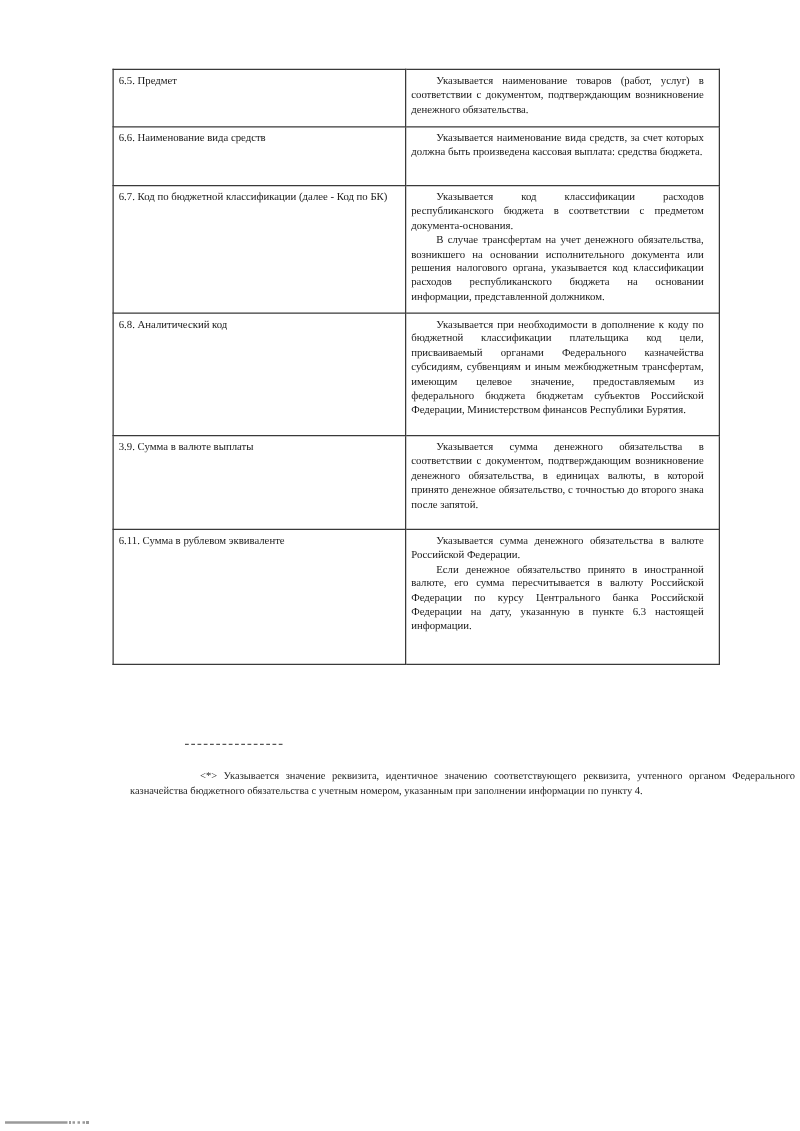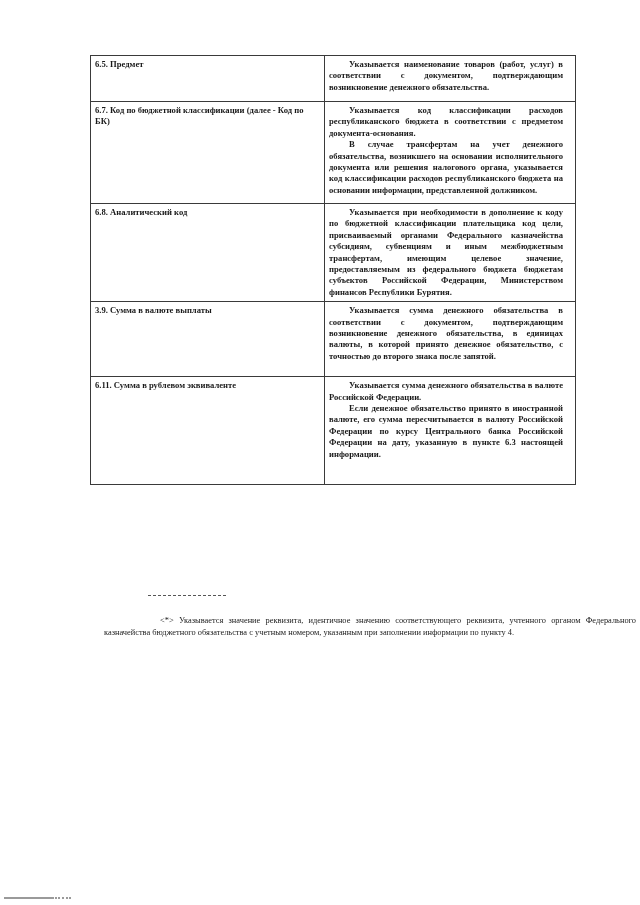--- a/index.html
+++ b/index.html
@@ -3,21 +3,21 @@
 <meta charset="utf-8">
 <style>
   html, body { margin: 0; padding: 0; background: #ffffff; }
   body {
     width: 640px; height: 905px; position: relative; overflow: hidden;
     font-family: "Liberation Serif", serif; color: #1a1a1a;
   }
   .doc-table {
     position: absolute; left: 90px; top: 55px; width: 486px;
     border-collapse: collapse; table-layout: fixed;
-    font-size: 8.6px; line-height: 11.4px; font-weight: bold;
+    font-size: 8.6px; line-height: 11.4px;
   }
   .doc-table td {
     border: 1px solid #3a3a3a; vertical-align: top;
     padding: 3px 4px 3px 4px;
   }
   .doc-table td.name-cell { width: 225px; }
   .doc-table td.desc-cell { text-align: justify; padding-right: 12px; }
   .desc-cell p { margin: 0; text-indent: 20px; text-align: justify; }
   .footnote-rule {
     position: absolute; left: 148px; top: 595px; width: 78px; height: 0;
@@ -39,20 +39,26 @@
 </style>
 </head>
 <body>
 
 <table class="doc-table">
   <tbody>
     <tr style="height:46px">
       <td class="name-cell"><span>6.5. Предмет</span></td>
       <td class="desc-cell">
         <p>Указывается наименование товаров (работ, услуг) в соответствии с документом, подтверждающим возникновение денежного обязательства.</p>
+      </td>
+    </tr>
+    <tr style="height:47px">
+      <td class="name-cell"><span>6.6. Наименование вида средств</span></td>
+      <td class="desc-cell">
+        <p>Указывается наименование вида средств, за счет которых должна быть произведена кассовая выплата: средства бюджета.</p>
       </td>
     </tr>
     <tr style="height:102px">
       <td class="name-cell"><span>6.7. Код по бюджетной классификации (далее - Код по БК)</span></td>
       <td class="desc-cell">
         <p>Указывается код классификации расходов республиканского бюджета в соответствии с предметом документа-основания.</p>
         <p>В случае трансфертам на учет денежного обязательства, возникшего на основании исполнительного документа или решения налогового органа, указывается код классификации расходов республиканского бюджета на основании информации, представленной должником.</p>
       </td>
     </tr>
     <tr style="height:98px">

